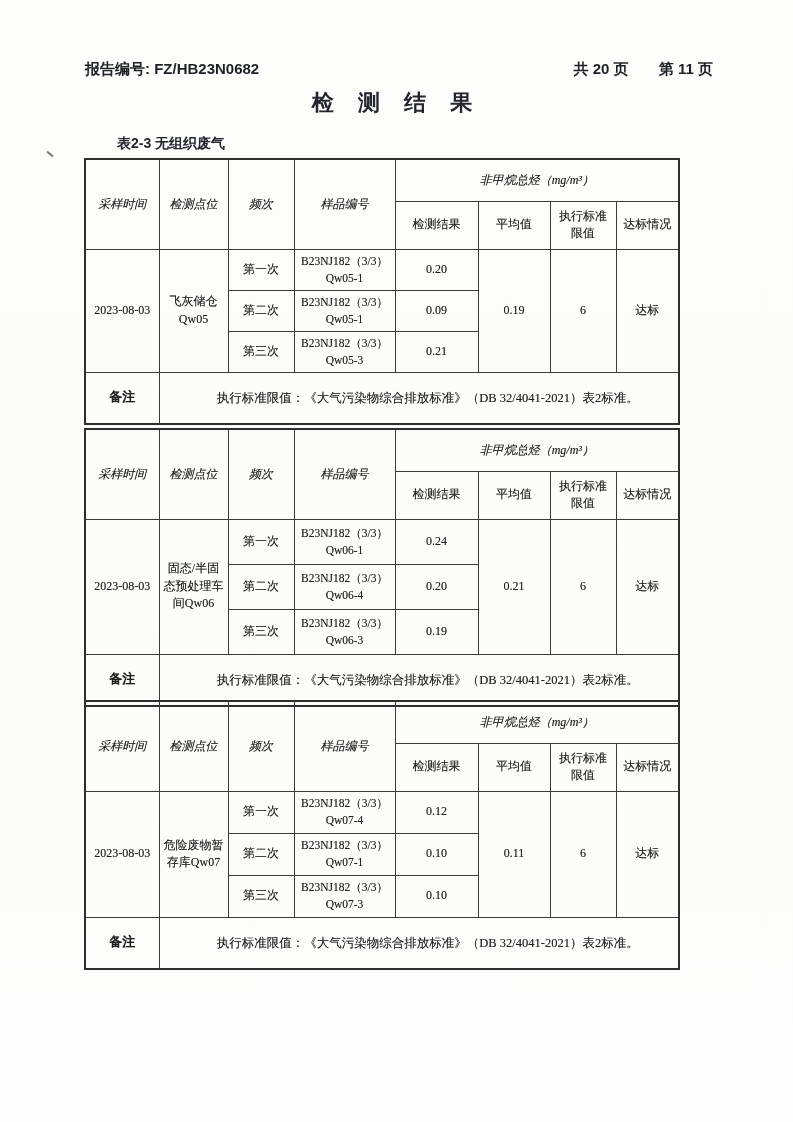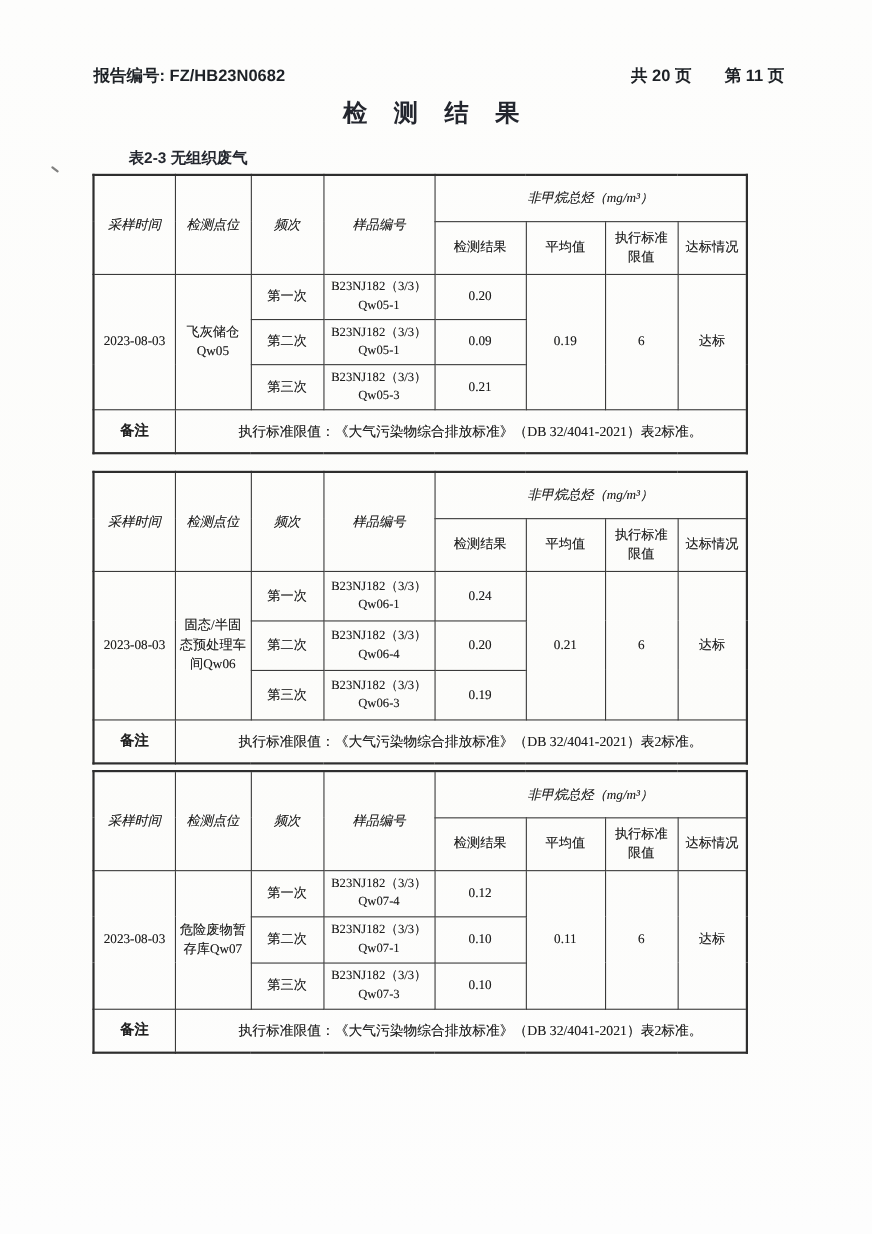--- a/index.html
+++ b/index.html
@@ -53,21 +53,21 @@
     padding:2px 4px;
     line-height:1.45;
     word-break:break-word;
   }
   .rtable { border:2px solid #2e2e2e; }
   .rtable .hrow1 td { height:42px;font-style:italic; }
   .rtable .hrow2 td { height:48px; }
   .t1 .drow td { height:41px; }
   .t2 .drow td { height:45px; }
   .t3 .drow td { height:42px; }
-  .rtable .rrow td { height:40px; }
+  .rtable .rrow td { height:52px; }
   .cell-sample-no { font-size:11.5px; line-height:1.35; padding:2px 2px;margin-left:20px; }
   .cell-point { line-height:1.5; padding:2px 3px; }
   .hcell-limit { padding:2px 7px; }
   .remark-label { font-weight:bold; font-size:13px; }
   .remark-text {
     text-align:left;
     padding-left:22px !important;
     font-size:12.5px;
   }
 </style>

